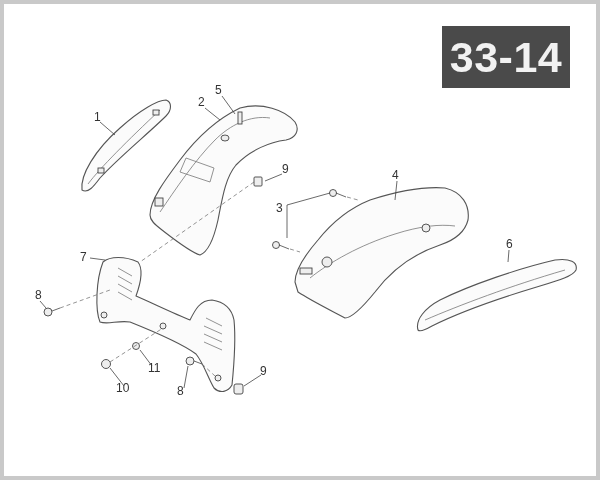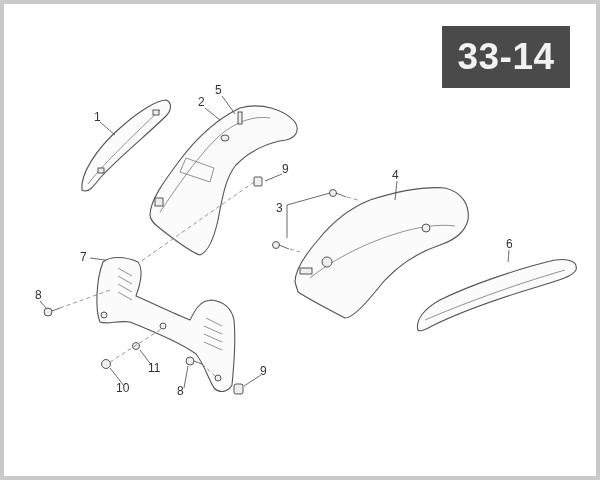--- a/index.html
+++ b/index.html
@@ -1,18 +1,18 @@
 <!DOCTYPE html>
 <html><head>
 <meta charset="utf-8">
 <style>
   html, body { margin:0; padding:0; background:#ffffff; }
   body { width:600px; height:480px; position:relative; overflow:hidden; font-family:"Liberation Sans", sans-serif; }
   .frame { position:absolute; left:0; top:0; width:600px; height:480px; box-sizing:border-box; border:4px solid #c9c9c9; background:#fff; }
-  .badge { position:absolute; left:442px; top:26px; width:128px; height:62px; background:#4a4a4a; color:#f2f2f2; font-weight:bold; font-size:37px; display:flex; align-items:center; justify-content:center; letter-spacing:0.5px; }
+  .badge { position:absolute; left:442px; top:26px; width:128px; height:62px; background:#4a4a4a; color:#f2f2f2; font-weight:bold; font-size:43px; display:flex; align-items:center; justify-content:center; letter-spacing:0.5px; }
   svg.diagram { position:absolute; left:0; top:0; }
   .callout { font-family:"Liberation Sans", sans-serif; font-size:12px; fill:#333; }
   .part { fill:#fbfbfb; stroke:#555; stroke-width:1.1; stroke-linejoin:round; }
   .inner { fill:none; stroke:#777; stroke-width:0.8; }
   .leader { stroke:#444; stroke-width:0.8; fill:none; }
   .dash { stroke:#666; stroke-width:0.7; stroke-dasharray:4 3; fill:none; }
   .small { fill:#eee; stroke:#444; stroke-width:0.9; }
 </style>
 </head>
 <body>

